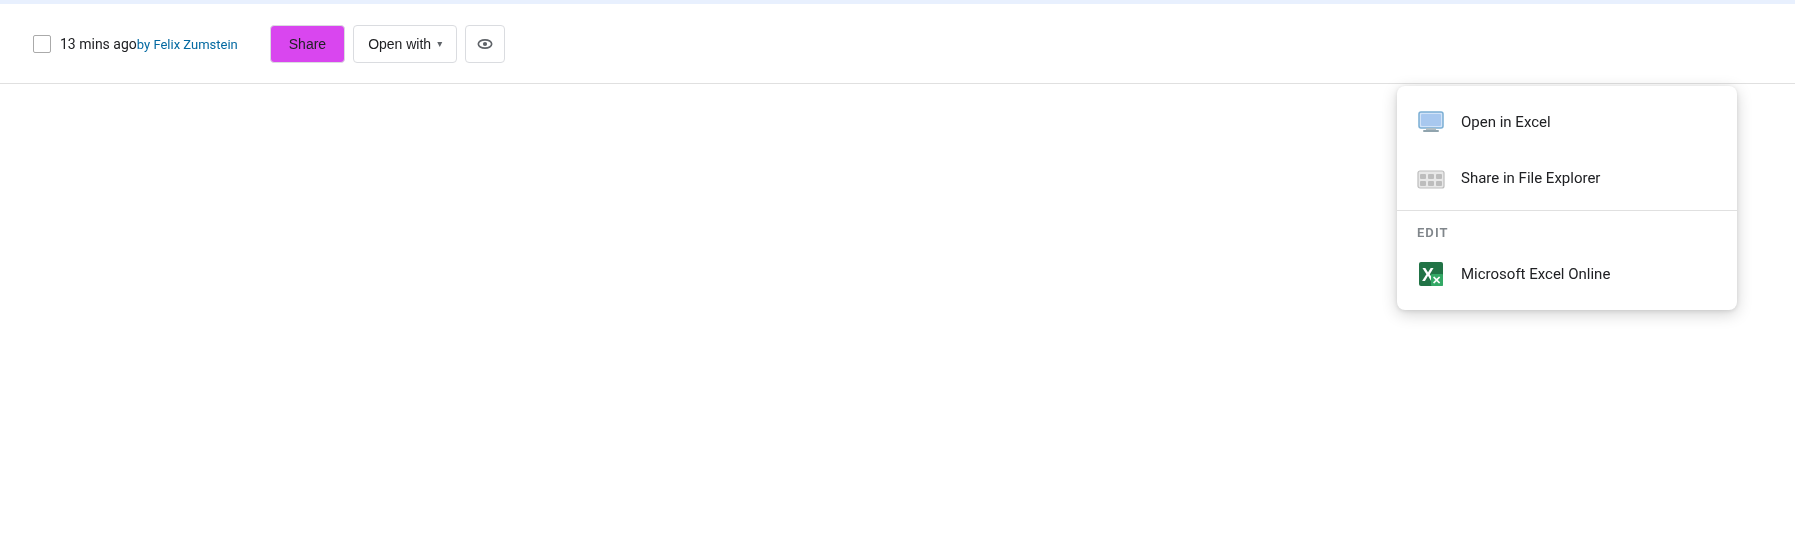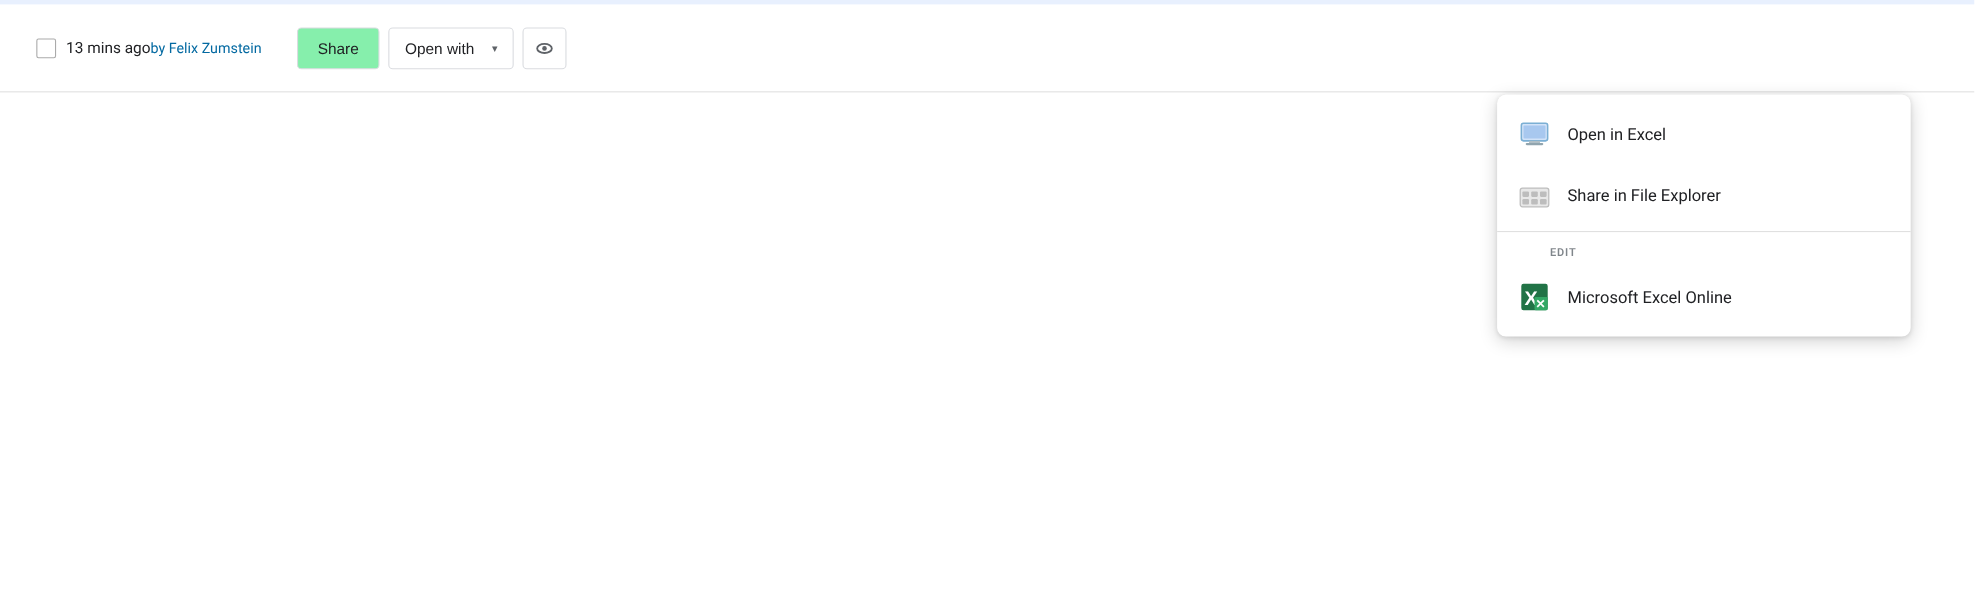--- a/index.html
+++ b/index.html
@@ -72,41 +72,41 @@
     }
 
     .actions-area {
       display: flex;
       align-items: center;
       gap: 8px;
     }
 
     .btn-share {
       border: 1px solid #dadce0;
-      background: #86efac;
+      background: #d946ef;
       border-radius: 4px;
       padding: 8px 18px;
       font-size: 14px;
       color: #202124;
       cursor: pointer;
       height: 38px;
     }
 
     .btn-open-with {
       border: 1px solid #dadce0;
       background: #fff;
       border-radius: 4px;
       padding: 8px 14px;
       font-size: 14px;
       color: #202124;
       cursor: pointer;
       height: 38px;
       display: flex;
       align-items: center;
-      gap: 16px;
+      gap: 6px;
     }
 
     .chevron-down {
       font-size: 10px;
       color: #5f6368;
     }
 
     .btn-eye {
       border: 1px solid #dadce0;
       background: #fff;
@@ -118,21 +118,21 @@
       justify-content: center;
       cursor: pointer;
       color: #5f6368;
     }
 
     
     .dropdown-menu {
       position: absolute;
       top: 82px;
       right: 58px;
-      width: 376px;
+      width: 340px;
       background: #fff;
       border-radius: 8px;
       box-shadow: 0 4px 16px rgba(0,0,0,0.18), 0 1px 4px rgba(0,0,0,0.1);
       z-index: 100;
       padding: 8px 0;
     }
 
     .menu-item {
       display: flex;
       align-items: center;
@@ -147,26 +147,25 @@
     }
 
     .menu-divider {
       height: 1px;
       background: #e0e0e0;
       margin: 4px 0;
     }
 
     .menu-section-header {
       padding: 10px 20px 6px 20px;
-      font-size: 10px;
+      font-size: 13px;
       font-weight: 600;
       color: #80868b;
       letter-spacing: 0.08em;
       text-transform: uppercase;
-      margin-left: 28px;
     }
 
     
     .excel-icon {
       width: 28px;
       height: 28px;
       flex-shrink: 0;
     }
 
     

